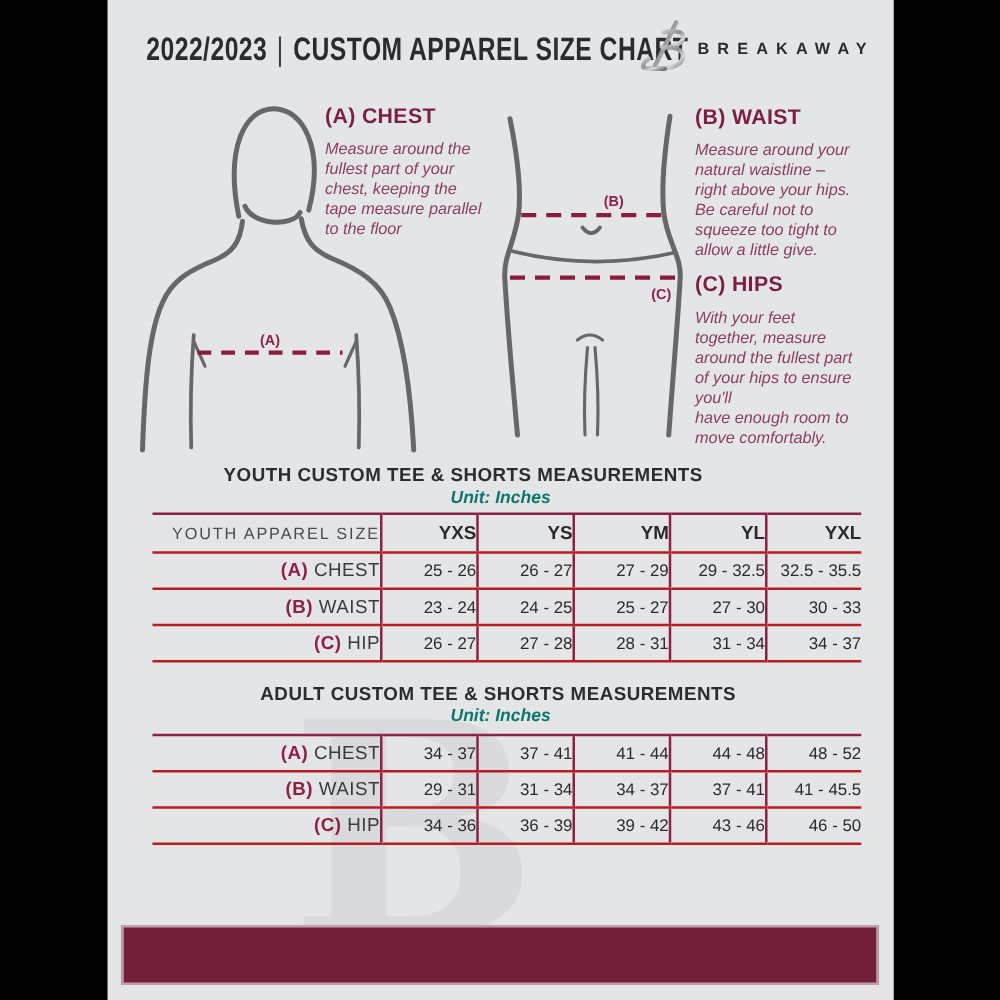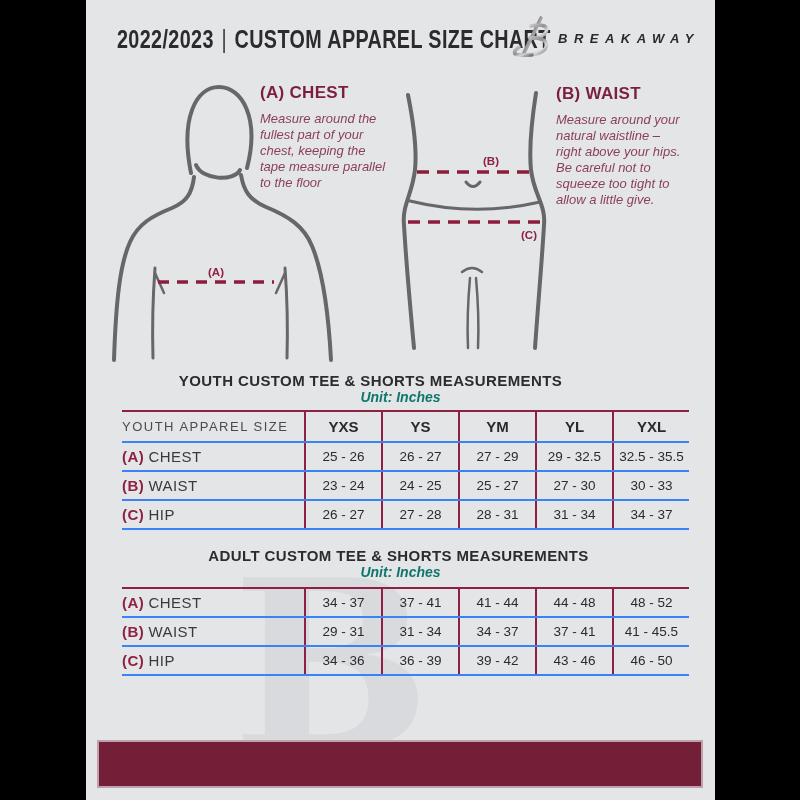--- a/index.html
+++ b/index.html
@@ -14,21 +14,21 @@
   
   .hdr-title{
     position:absolute;left:31px;top:24px;
     font-size:26px;font-weight:bold;color:#2b2b2e;
     letter-spacing:.5px;white-space:nowrap;
     transform:scaleX(.76);transform-origin:left top;
   }
   .hdr-title .sep{font-weight:normal;color:#3a3a3e;padding:0 10px;}
   .brand{
     position:absolute;left:472px;top:31px;
-    font-size:13px;font-weight:bold;color:#2b2b2e;letter-spacing:6.5px;white-space:nowrap;font-style:italic;
+    font-size:13px;font-weight:bold;color:#2b2b2e;letter-spacing:6.5px;white-space:nowrap;
   }
   .logo{position:absolute;left:424px;top:13px;}
   
   .sect{position:absolute;width:160px;}
   .sect h3{
     margin:0 0 8px 0;font-size:17px;font-weight:bold;color:#7b1f3e;letter-spacing:.3px;
   }
   .sect p{
     margin:0;font-size:13px;font-style:italic;color:#8a3f58;
     line-height:16px;white-space:pre-line;
@@ -46,22 +46,22 @@
   }
   .tbl-sub{
     position:absolute;left:0;width:629px;text-align:center;
     font-size:14px;font-style:italic;font-weight:bold;color:#0f766e;
   }
   table.size{
     position:absolute;left:36px;width:558px;border-collapse:collapse;table-layout:fixed;
     background:transparent;z-index:2;
   }
   table.size td{
-    border-top:2px solid #8e2143;border-bottom:2px solid #3b82f6;
-    padding:0;vertical-align:middle;
+    border-top:2px solid #8e2143;border-bottom:2px solid #b91c1c;
+    padding:0;vertical-align:middle;text-align:right;
   }
   table.size td + td{border-left:2px solid #8e2143;}
   td.c0{width:182px;padding-left:14px;}
   td.cv{width:75px;text-align:center;}
   .hdr-left{font-size:13px;color:#4b4b4e;letter-spacing:1.5px;}
   .hdr-size{font-size:15px;font-weight:bold;color:#2a2a2c;text-align:center;}
   .row-label{font-size:15px;color:#3a3a3d;letter-spacing:.4px;}
   .row-label b{color:#8e2143;font-weight:bold;}
   .val{font-size:13.5px;color:#2b2b2d;}
   tr.hrow td{height:29px;}
@@ -150,20 +150,30 @@
   </div>
   <div class="sect sect-b">
     <h3>(B) WAIST</h3>
     <p>Measure around your
 natural waistline –
 right above your hips.
 Be careful not to
 squeeze too tight to
 allow a little give.</p>
   </div>
+  <div class="sect sect-c">
+    <h3>(C) HIPS</h3>
+    <p>With your feet
+together, measure
+around the fullest part
+of your hips to ensure
+you'll
+have enough room to
+move comfortably.</p>
+  </div>
 
   <div class="watermark">B</div>
 
   <div class="tbl-title youth-title">YOUTH CUSTOM TEE &amp; SHORTS MEASUREMENTS</div>
   <div class="tbl-sub youth-sub">Unit: Inches</div>
   <table class="size" id="youth-table">
     <tbody>
         <tr class="hrow">
       <td class="c0 hdr-left">YOUTH APPAREL SIZE</td>
       <td class="cv hdr-size">YXS</td>

